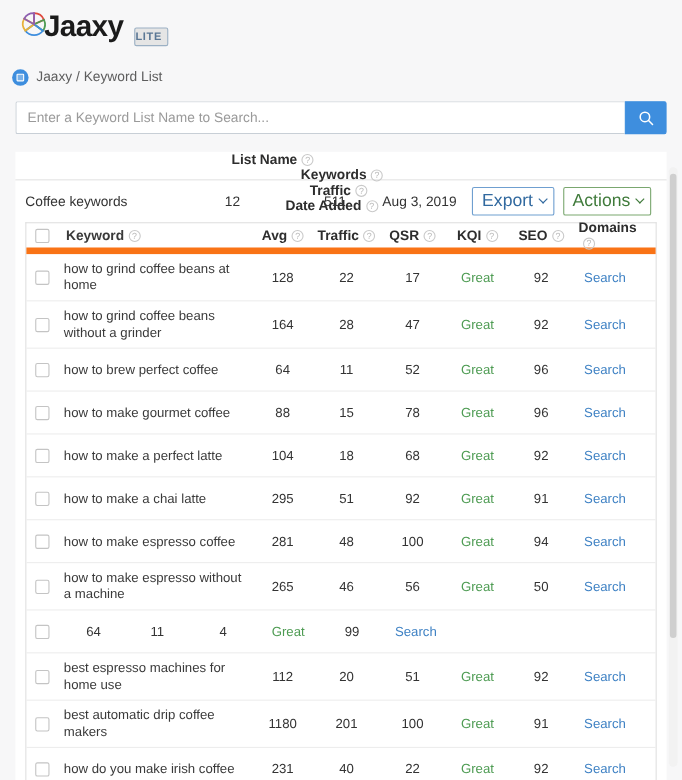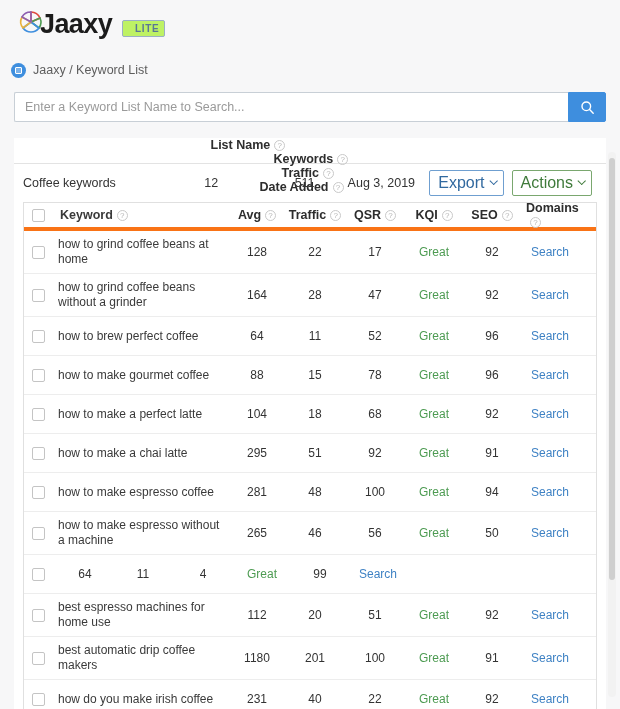--- a/index.html
+++ b/index.html
@@ -30,29 +30,29 @@
   .brand-text {
     font-size: 27px;
     font-weight: bold;
     color: #1b1b1b;
     letter-spacing: -0.6px;
     line-height: 30px;
     font-family: "Liberation Sans", sans-serif;
   }
   .lite-badge {
     margin-left: 10px;
-    margin-bottom: 10px;
+    margin-bottom: 5px;
     border: 1px solid #9bb0c4;
     color: #5a7795;
     font-size: 10px;
     font-weight: bold;
     letter-spacing: 0.6px;
-    padding: 2px 5px 2px 12px;
+    padding: 2px 5px 2px 0;
     border-radius: 2px;
-    background: #bef264;
+    background: #e5e5e5;
     align-self: flex-end;
   }
 
   
   .breadcrumb {
     height: 24px;
     display: flex;
     align-items: center;
     padding-left: 11px;
     margin-top: 11px;
@@ -190,21 +190,21 @@
     margin-left: 9px;
     margin-right: 9px;
     border: 1px solid #e0e0e0;
     border-bottom: none;
     background: #ffffff;
   }
   .kw-head {
     display: flex;
     align-items: center;
     height: 28px;
-    border-bottom: 4px solid #f97316;
+    border-bottom: 6px solid #f97316;
     font-size: 12.5px;
     font-weight: bold;
     color: #2d2d2d;
     padding-left: 8px;
   }
   .kw-row {
     display: flex;
     align-items: center;
     min-height: 39px;
     border-bottom: 1px solid #ededed;

